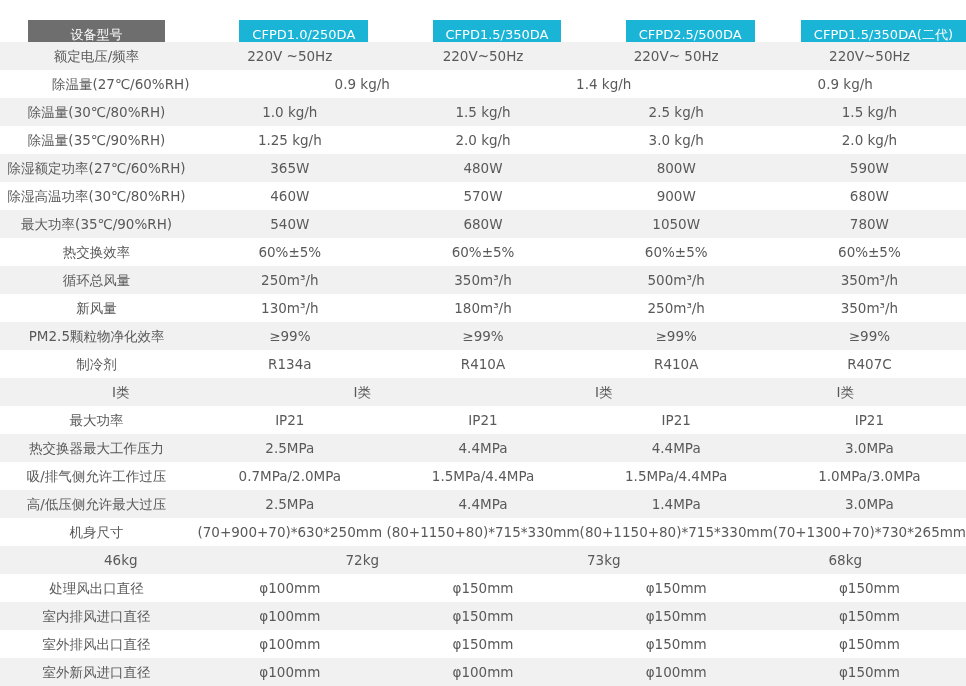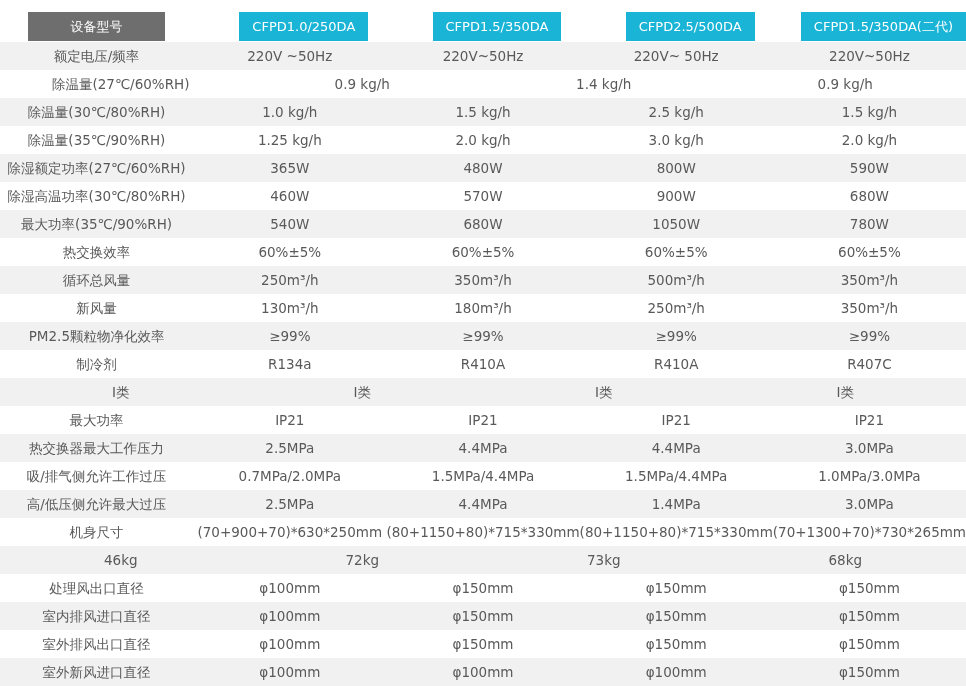--- a/index.html
+++ b/index.html
@@ -11,21 +11,21 @@
   }
   html,body{margin:0;padding:0;background:#ffffff;}
   body{
     width:966px;height:686px;overflow:hidden;
     font-family:"DejaVu Sans","Liberation Sans",sans-serif;
     color:var(--text);
   }
   .spec-table{width:966px;height:686px;display:flex;flex-direction:column;}
   .header-row{
     height:42px;display:flex;align-items:flex-start;
-    padding-top:12px;box-sizing:border-box;background:#ffffff;
+    padding-top:20px;box-sizing:border-box;background:#ffffff;
   }
   .hcell{flex:1 1 0;display:flex;justify-content:center;align-items:flex-start;min-width:0;}
   .hblock{
     display:inline-block;height:29px;line-height:29px;
     padding:0 13px;min-width:110px;box-sizing:border-box;
     text-align:center;font-size:13px;color:var(--header-text);
     white-space:nowrap;
   }
   .hblock.dark{background:var(--dark);min-width:137px;}
   .hblock.cyan{background:var(--cyan);margin-left:28px;}

